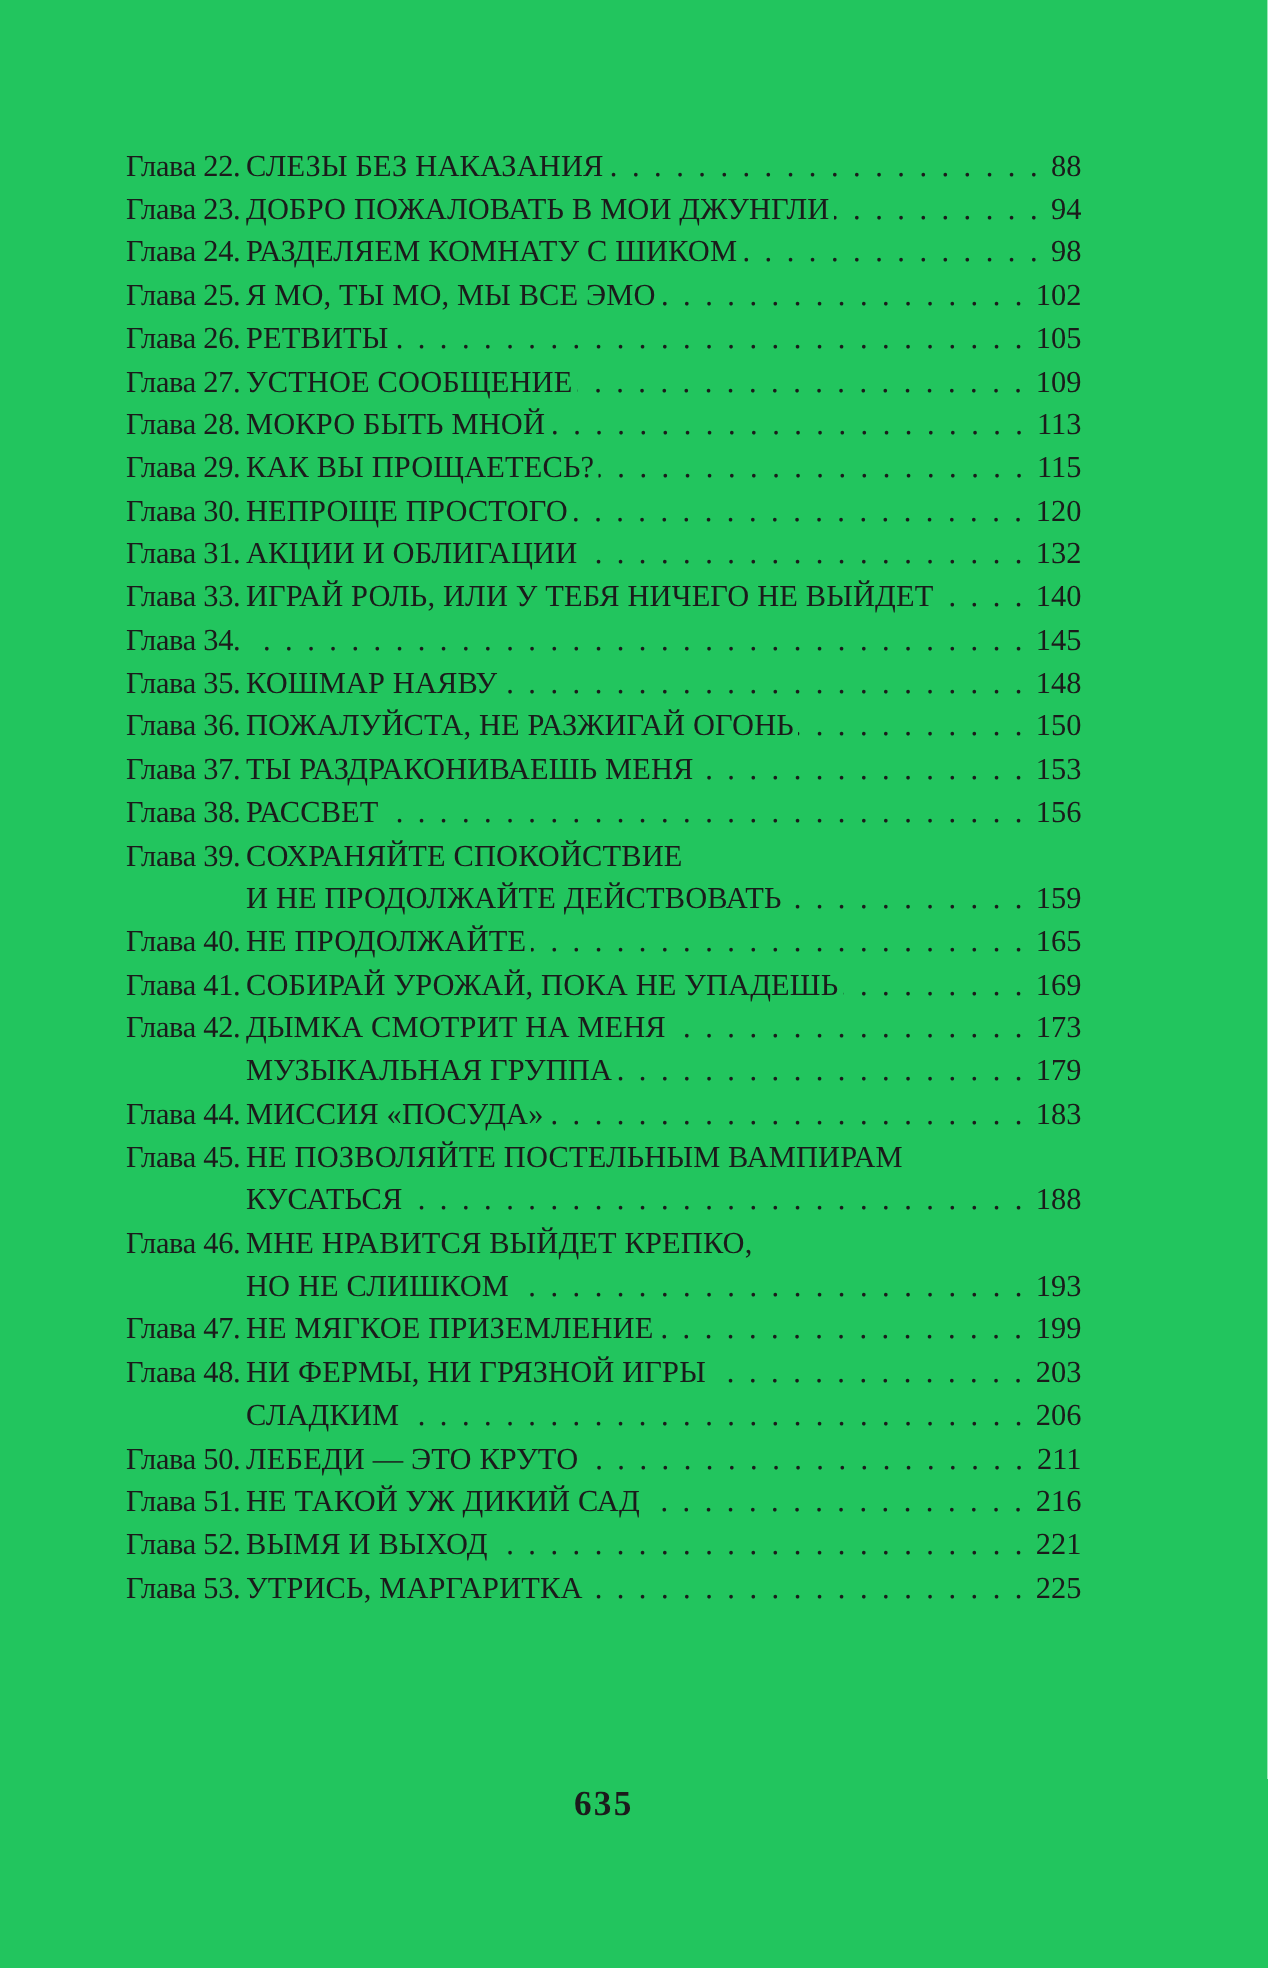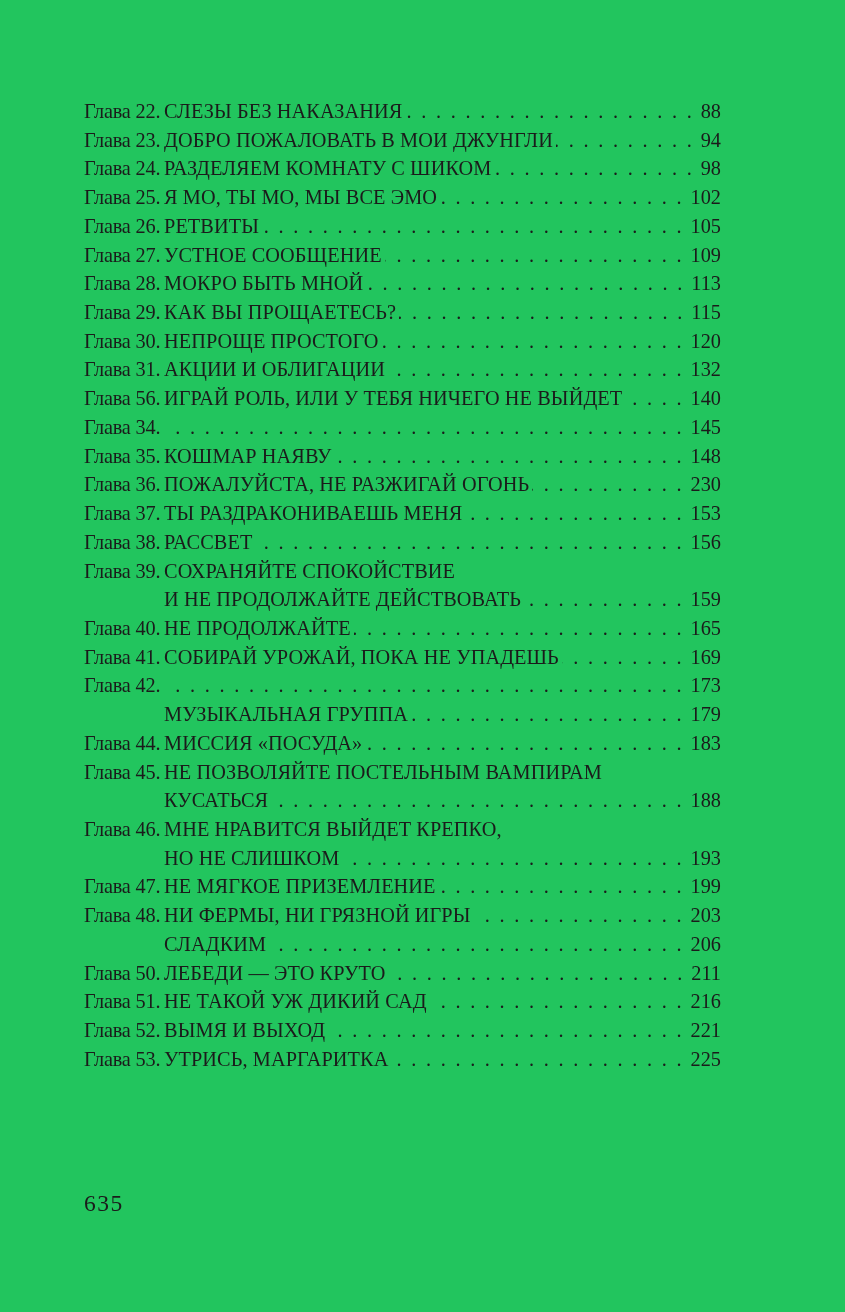--- a/index.html
+++ b/index.html
@@ -55,23 +55,24 @@
   }
   .page-num {
     flex: 0 0 auto;
     text-align: left;
   }
   .folio {
     position: absolute;
     top: 1190px;
     left: 84px;
     width: 637px;
-    text-align: left;
+    text-align: center;
     font-size: 23.5px;
     letter-spacing: 1.5px;
+    font-weight: bold;
   }
 </style>
 </head>
 <body>
 
 <div class="page" style="background: #22c55e; color: rgb(27, 27, 27);">
   <div class="toc">
   <div class="toc-line">
     <span class="chapter-label">Глава 22.</span>
     <span class="chapter-title">СЛЕЗЫ БЕЗ НАКАЗАНИЯ</span>
@@ -137,21 +138,21 @@
 
   <div class="toc-line">
     <span class="chapter-label">Глава 31.</span>
     <span class="chapter-title">АКЦИИ И ОБЛИГАЦИИ</span>
     <span class="dot-leader"></span>
     <span class="page-num">132</span>
   </div>
 
 
   <div class="toc-line">
-    <span class="chapter-label">Глава 56.</span>
+    <span class="chapter-label">Глава 33.</span>
     <span class="chapter-title">ИГРАЙ РОЛЬ, ИЛИ У ТЕБЯ НИЧЕГО НЕ ВЫЙДЕТ</span>
     <span class="dot-leader"></span>
     <span class="page-num">140</span>
   </div>
 
   <div class="toc-line">
     <span class="chapter-label">Глава 34.</span>
     <span class="dot-leader"></span>
     <span class="page-num">145</span>
   </div>
@@ -160,21 +161,21 @@
     <span class="chapter-label">Глава 35.</span>
     <span class="chapter-title">КОШМАР НАЯВУ</span>
     <span class="dot-leader"></span>
     <span class="page-num">148</span>
   </div>
 
   <div class="toc-line">
     <span class="chapter-label">Глава 36.</span>
     <span class="chapter-title">ПОЖАЛУЙСТА, НЕ РАЗЖИГАЙ ОГОНЬ</span>
     <span class="dot-leader"></span>
-    <span class="page-num">230</span>
+    <span class="page-num">150</span>
   </div>
 
   <div class="toc-line">
     <span class="chapter-label">Глава 37.</span>
     <span class="chapter-title">ТЫ РАЗДРАКОНИВАЕШЬ МЕНЯ</span>
     <span class="dot-leader"></span>
     <span class="page-num">153</span>
   </div>
 
   <div class="toc-line">
@@ -207,20 +208,21 @@
 
   <div class="toc-line">
     <span class="chapter-label">Глава 41.</span>
     <span class="chapter-title">СОБИРАЙ УРОЖАЙ, ПОКА НЕ УПАДЕШЬ</span>
     <span class="dot-leader"></span>
     <span class="page-num">169</span>
   </div>
 
   <div class="toc-line">
     <span class="chapter-label">Глава 42.</span>
+    <span class="chapter-title">ДЫМКА СМОТРИТ НА МЕНЯ</span>
     <span class="dot-leader"></span>
     <span class="page-num">173</span>
   </div>
 
 
   <div class="toc-line">
     <span class="chapter-label"></span>
     <span class="chapter-title">МУЗЫКАЛЬНАЯ ГРУППА</span>
     <span class="dot-leader"></span>
     <span class="page-num">179</span>

